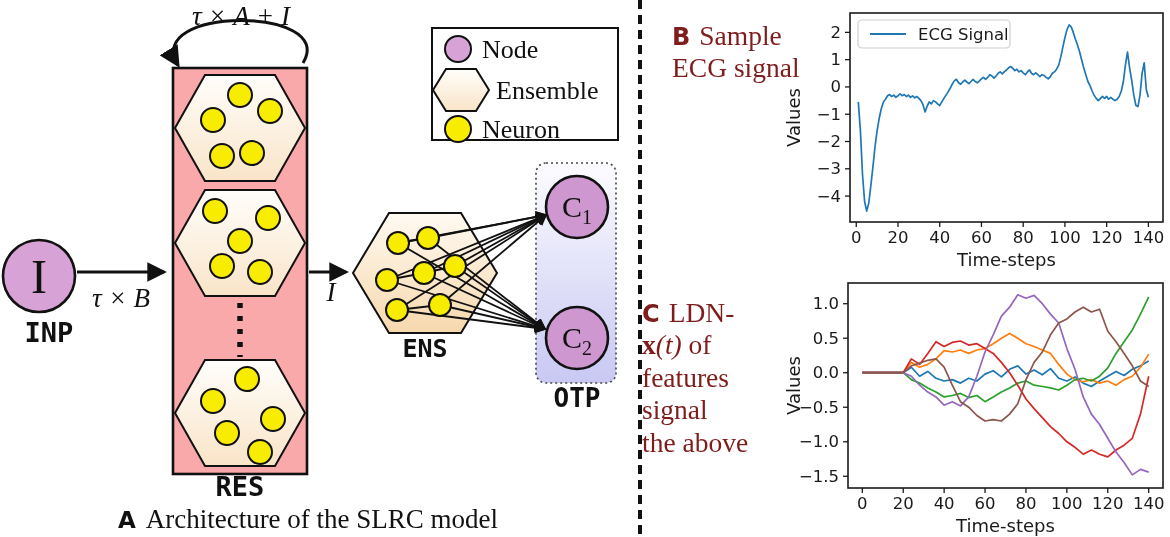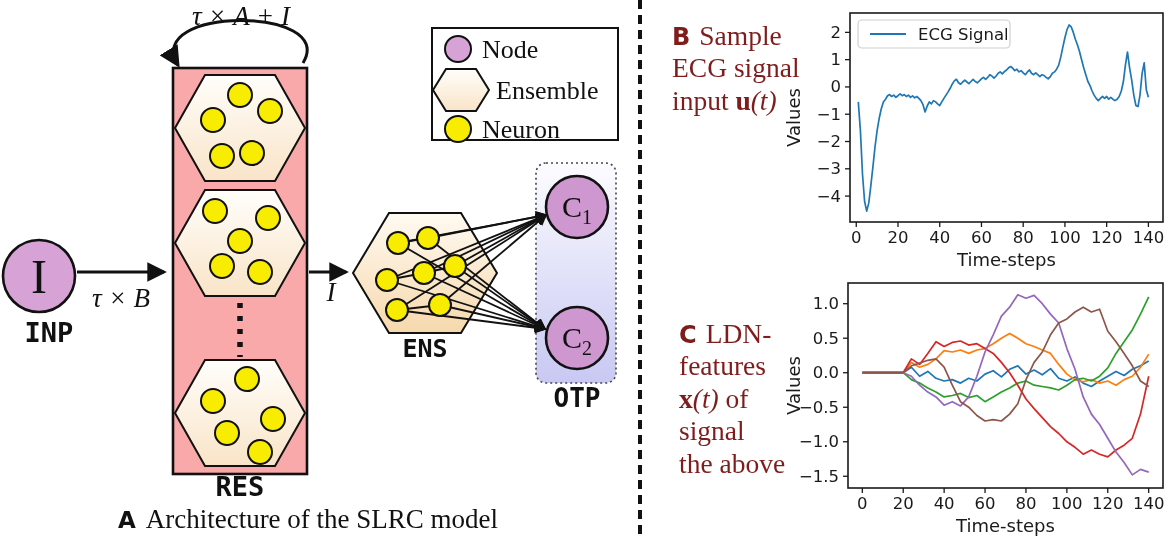--- a/index.html
+++ b/index.html
@@ -20,21 +20,21 @@
   .axlabel{font-family:"DejaVu Sans",sans-serif;font-size:18px;fill:#1a1a1a;}
   
   .divider{position:absolute;left:638px;top:0;width:4px;height:537px;
     background:repeating-linear-gradient(to bottom,#111 0 9px,transparent 9px 15px);}
   
   .cap{position:absolute;font-size:27.5px;line-height:1.18;color:#7f1d1d;}
   .cap .plbl{font-family:"DejaVu Sans",sans-serif;font-weight:bold;font-size:24px;margin-right:9px;}
   .cap .mb{font-weight:bold;}
   .cap .it{font-style:italic;}
   .capB{left:672px;top:20px;width:180px;}
-  .capC{left:679px;top:297px;width:184px;margin-top:21px;}
+  .capC{left:642px;top:297px;width:184px;}
 </style>
 </head>
 <body>
 
 <div class="stage">
 
   <svg id="panelA" width="660" height="537" viewBox="0 0 660 537" style="left:0;top:0;">
     <defs>
       <marker id="arr" viewBox="0 0 10 10" refX="8.5" refY="5" markerWidth="7" markerHeight="7" orient="auto">
         <path d="M0,0 L10,5 L0,10 z" fill="#111"></path>
@@ -149,21 +149,20 @@
     <text x="482" y="138" class="seriflbl">Neuron</text>
 
     <text x="308" y="528" text-anchor="middle"><tspan class="capletter">A</tspan><tspan class="serifbig" dx="10">Architecture of the SLRC model</tspan></text>
   </svg>
 
   <div class="divider"></div>
 
   <div class="cap capB">
     <div><span class="plbl">B</span><span>Sample</span></div>
     <div><span>ECG signal</span></div>
-    <div><span>input</span>&nbsp;<span class="mb">u</span><span class="it">(t)</span></div>
   </div>
   <svg id="plotB" width="390" height="270" viewBox="0 0 390 270" style="left:780px;top:0;">
       <rect x="70" y="13" width="313" height="209" fill="#fff" stroke="#1a1a1a" stroke-width="1.6"></rect>
       <defs>
         <clipPath id="plotB-clip">
           <rect x="70" y="13" width="313" height="209"></rect>
         </clipPath>
       </defs>
       <line x1="76.26" y1="222" x2="76.26" y2="227" stroke="#1a1a1a" stroke-width="1.3"></line>
       <text x="76.26" y="243" text-anchor="middle" class="tick">0</text>
@@ -198,22 +197,22 @@
       <text x="226.5" y="266" text-anchor="middle" class="axlabel">Time-steps</text>
       <text x="20" y="117.5" text-anchor="middle" class="axlabel" transform="rotate(-90 20 117.5)">Values</text>
       <polyline points="78.3,101.9 80.4,130.6 82.5,174.3 84.6,201.5 86.7,211.1 88.8,202.9 90.9,185.2 93.0,166.1 95.0,147.0 97.1,130.6 99.2,118.3 101.3,108.8 103.4,101.9 105.5,99.2 107.6,95.7 109.6,94.6 111.7,96.5 113.8,95.1 115.9,97.3 118.0,95.7 120.1,93.8 122.2,95.7 124.3,94.6 126.3,96.5 128.4,95.1 130.5,97.3 132.6,95.9 134.7,97.9 136.8,96.5 138.9,98.4 140.9,100.6 143.0,104.7 145.1,112.0 147.2,106.0 149.3,101.9 151.4,103.9 153.5,100.6 155.6,101.9 157.6,103.9 159.7,105.5 161.8,101.9 163.9,98.4 166.0,95.1 168.1,91.9 170.2,88.3 172.2,84.2 174.3,80.9 176.4,79.3 178.5,82.8 180.6,84.2 182.7,82.0 184.8,80.1 186.9,82.0 188.9,83.7 191.0,81.5 193.1,79.3 195.2,81.5 197.3,82.8 199.4,80.9 201.5,78.8 203.5,77.4 205.6,79.3 207.7,77.4 209.8,74.7 211.9,76.0 214.0,78.2 216.1,76.0 218.2,73.3 220.2,71.9 222.3,73.8 224.4,71.7 226.5,70.0 228.6,67.8 230.7,66.5 232.8,68.4 234.8,70.6 236.9,69.2 239.0,71.9 241.1,70.6 243.2,72.8 245.3,74.7 247.4,71.9 249.5,70.0 251.5,73.3 253.6,74.7 255.7,72.8 257.8,74.7 259.9,76.6 262.0,74.7 264.1,75.5 266.1,77.4 268.2,78.8 270.3,76.6 272.4,73.3 274.5,71.9 276.6,69.2 278.7,65.1 280.8,56.9 282.8,47.4 284.9,37.8 287.0,29.6 289.1,25.0 291.2,26.9 293.3,32.4 295.4,39.2 297.4,44.7 299.5,51.5 301.6,59.7 303.7,67.8 305.8,74.7 307.9,81.5 310.0,85.6 312.1,91.0 314.1,95.1 316.2,98.4 318.3,100.6 320.4,98.4 322.5,96.5 324.6,98.4 326.7,96.5 328.7,99.2 330.8,97.3 332.9,99.2 335.0,100.6 337.1,99.2 339.2,96.5 341.3,91.0 343.4,81.5 345.4,65.1 347.5,52.0 349.6,67.8 351.7,80.1 353.8,95.1 355.9,105.5 358.0,106.6 360.0,95.1 362.1,73.3 364.2,62.9 366.3,89.7 368.4,97.3" fill="none" stroke="#1f77b4" stroke-width="1.7" stroke-linejoin="round" clip-path="url(#plotB-clip)"></polyline>
       <rect x="78" y="20" width="152" height="28" rx="4" fill="#fff" stroke="#cfcfcf" stroke-width="1.2"></rect>
       <line x1="90" y1="34" x2="126" y2="34" stroke="#1f77b4" stroke-width="1.8"></line>
       <text x="138" y="40" class="tick">ECG Signal</text>
     </svg>
 
   <div class="cap capC">
     <div><span class="plbl">C</span><span>LDN-</span></div>
+    <div><span class="mb">x</span><span class="it">(t)</span>&nbsp;<span>of</span></div>
     <div><span>features</span></div>
-    <div><span class="mb">x</span><span class="it">(t)</span>&nbsp;<span>of</span></div>
     <div><span>signal</span></div>
     <div><span>the above</span></div>
   </div>
   <svg id="plotC" width="390" height="267" viewBox="0 0 390 267" style="left:780px;top:270px;">
       <rect x="68" y="13" width="315" height="205" fill="#fff" stroke="#1a1a1a" stroke-width="1.6"></rect>
       <defs>
         <clipPath id="plotC-clip">
           <rect x="68" y="13" width="315" height="205"></rect>
         </clipPath>
       </defs>

